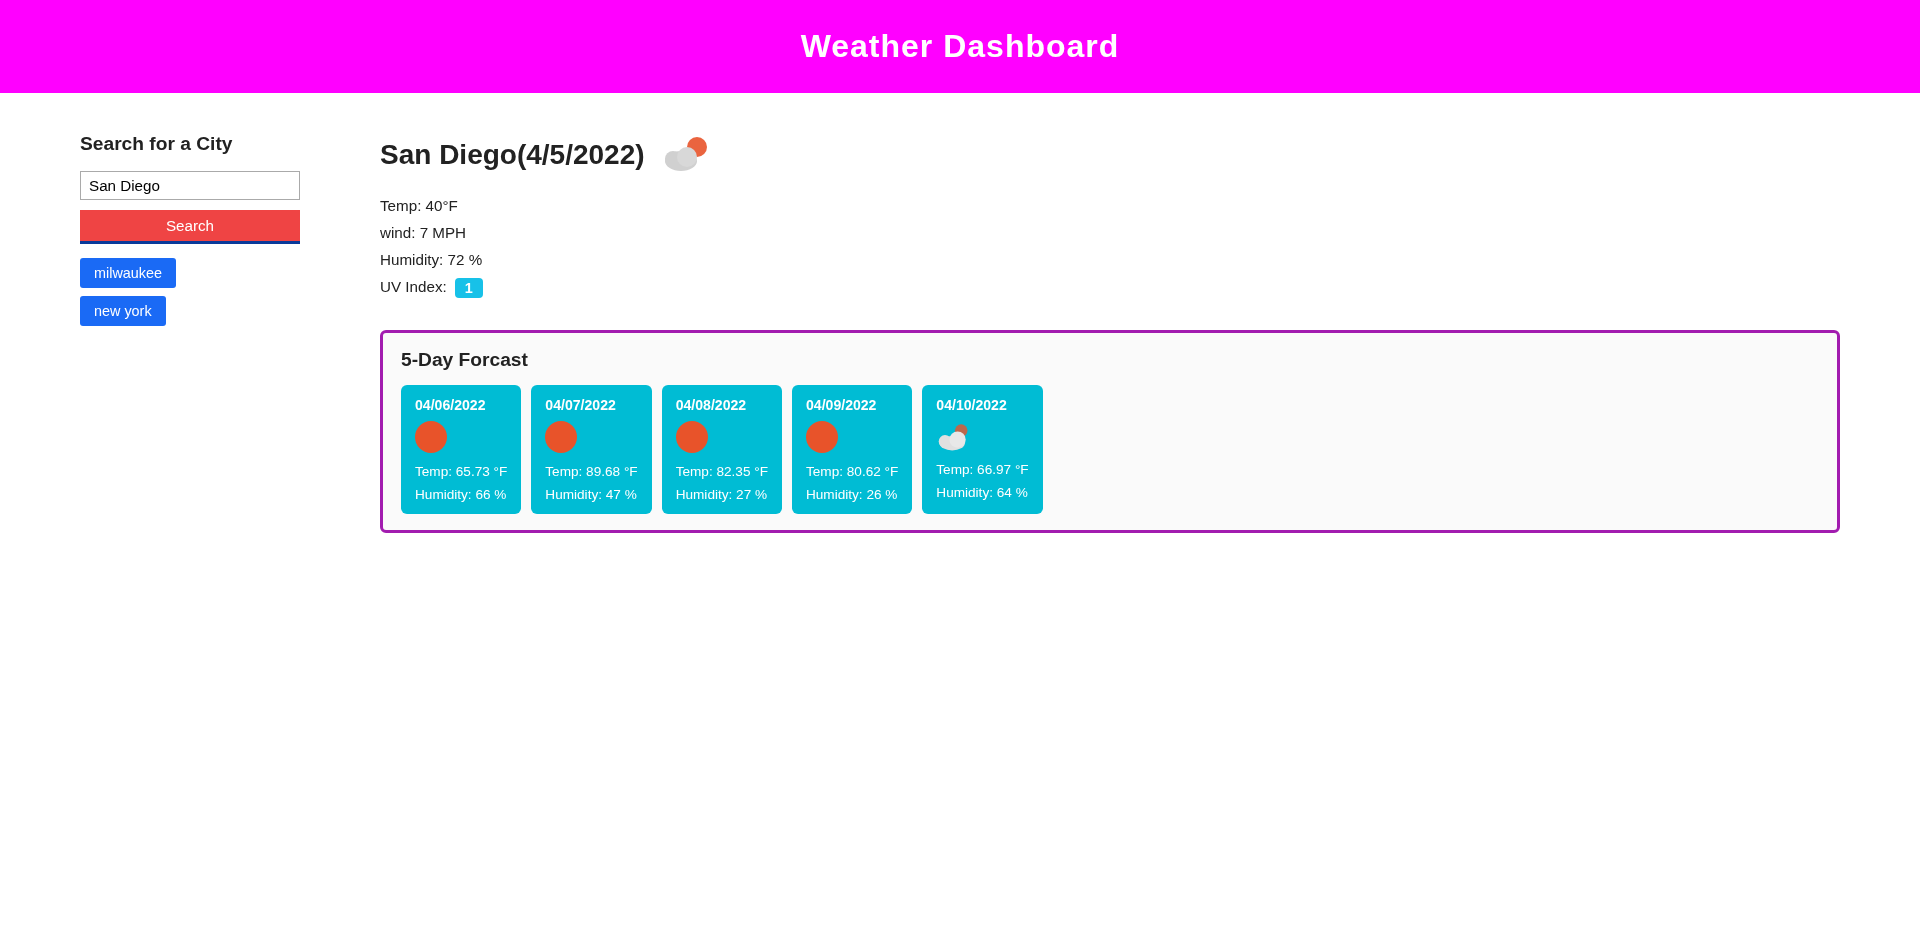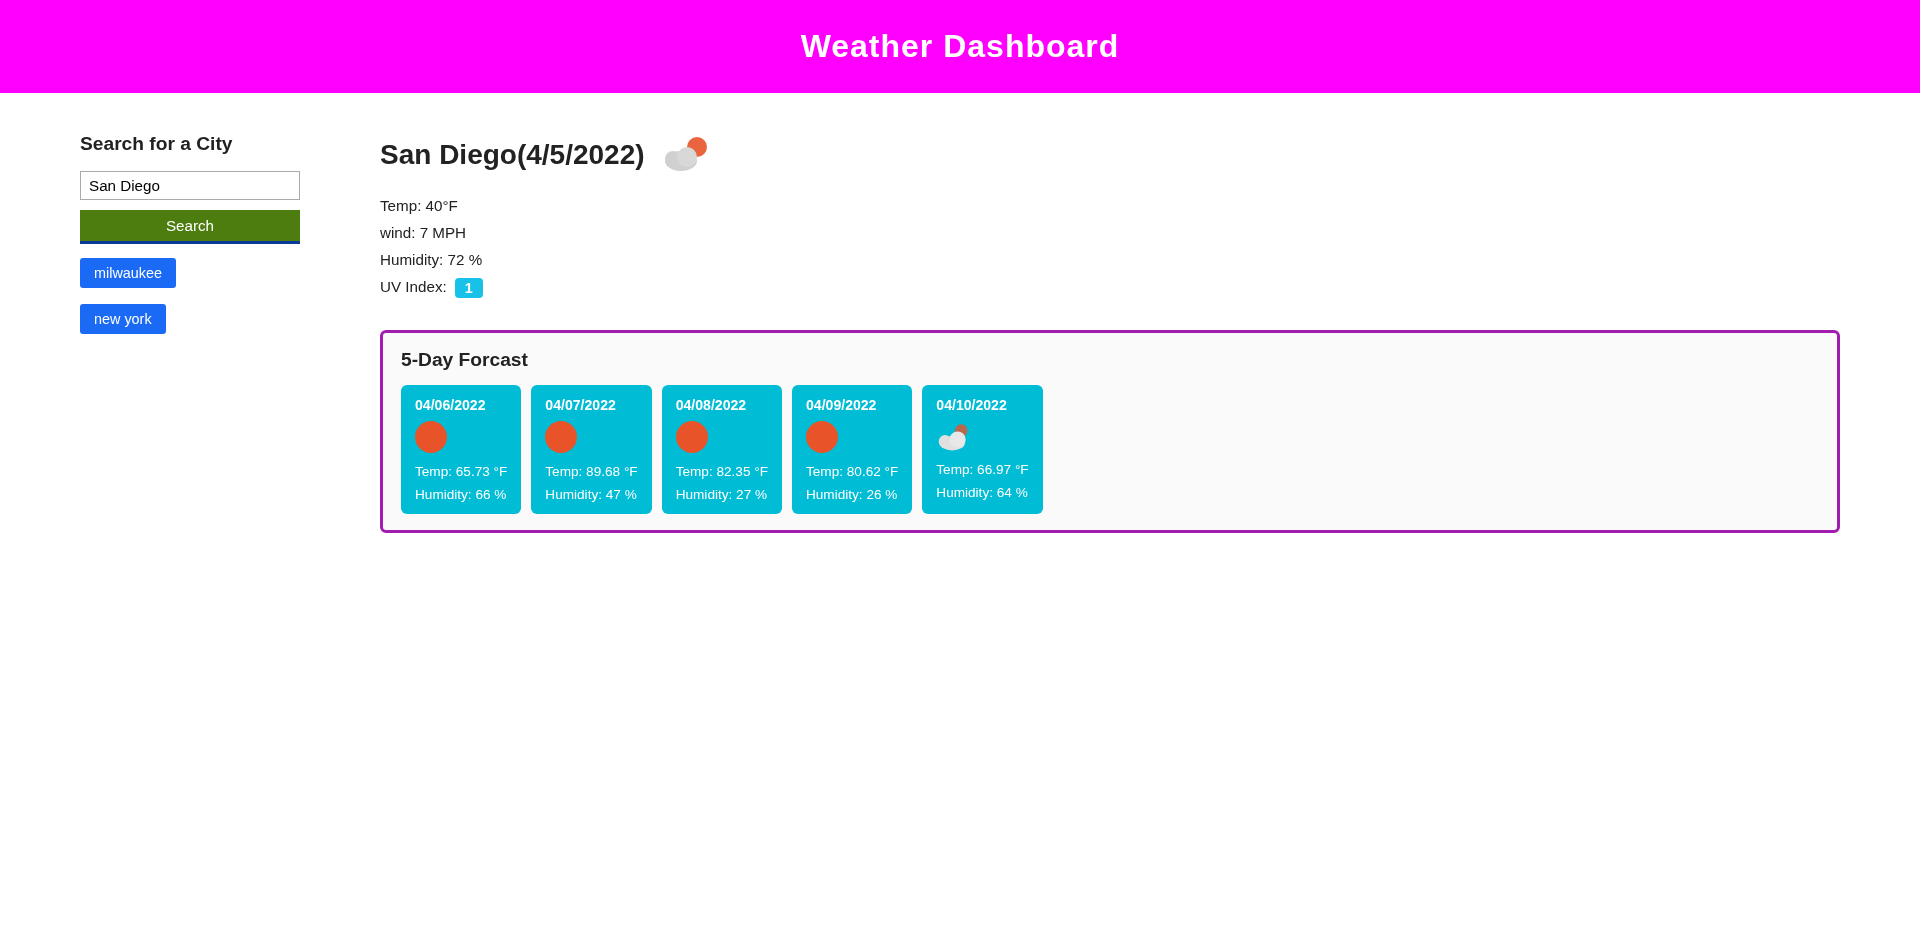--- a/index.html
+++ b/index.html
@@ -41,21 +41,21 @@
     }
     #city-input {
       width: 100%;
       padding: 5px 8px;
       border: 1px solid #aaa;
       font-size: 0.95rem;
       outline: none;
     }
     #search-button {
       width: 100%;
-      background: #4d7c0f;
+      background: #ef4444;
       color: #fff;
       border: none;
       padding: 7px 0;
       font-size: 0.95rem;
       cursor: pointer;
       border-bottom: 3px solid #0a3a9a;
     }
     .history-btn {
       background: #1a6af5;
       color: #fff;
@@ -164,21 +164,21 @@
   <h1>Weather Dashboard</h1>
 </div>
 
 <div id="main">
 
   <div id="sidebar">
     <div id="sidebar-title">Search for a City</div>
     <input id="city-input" type="text" value="San Diego" style="">
     <button id="search-button">Search</button>
 
-    <div style="display:flex;flex-direction:column;gap:16px;margin-top:4px;">
+    <div style="display:flex;flex-direction:column;gap:8px;margin-top:4px;">
       <button class="history-btn">milwaukee</button>
       <button class="history-btn">new york</button>
     </div>
   </div>
 
   <div id="content">
 
     <div id="city-header">
       <span id="city-name">San Diego(4/5/2022)</span>
 

